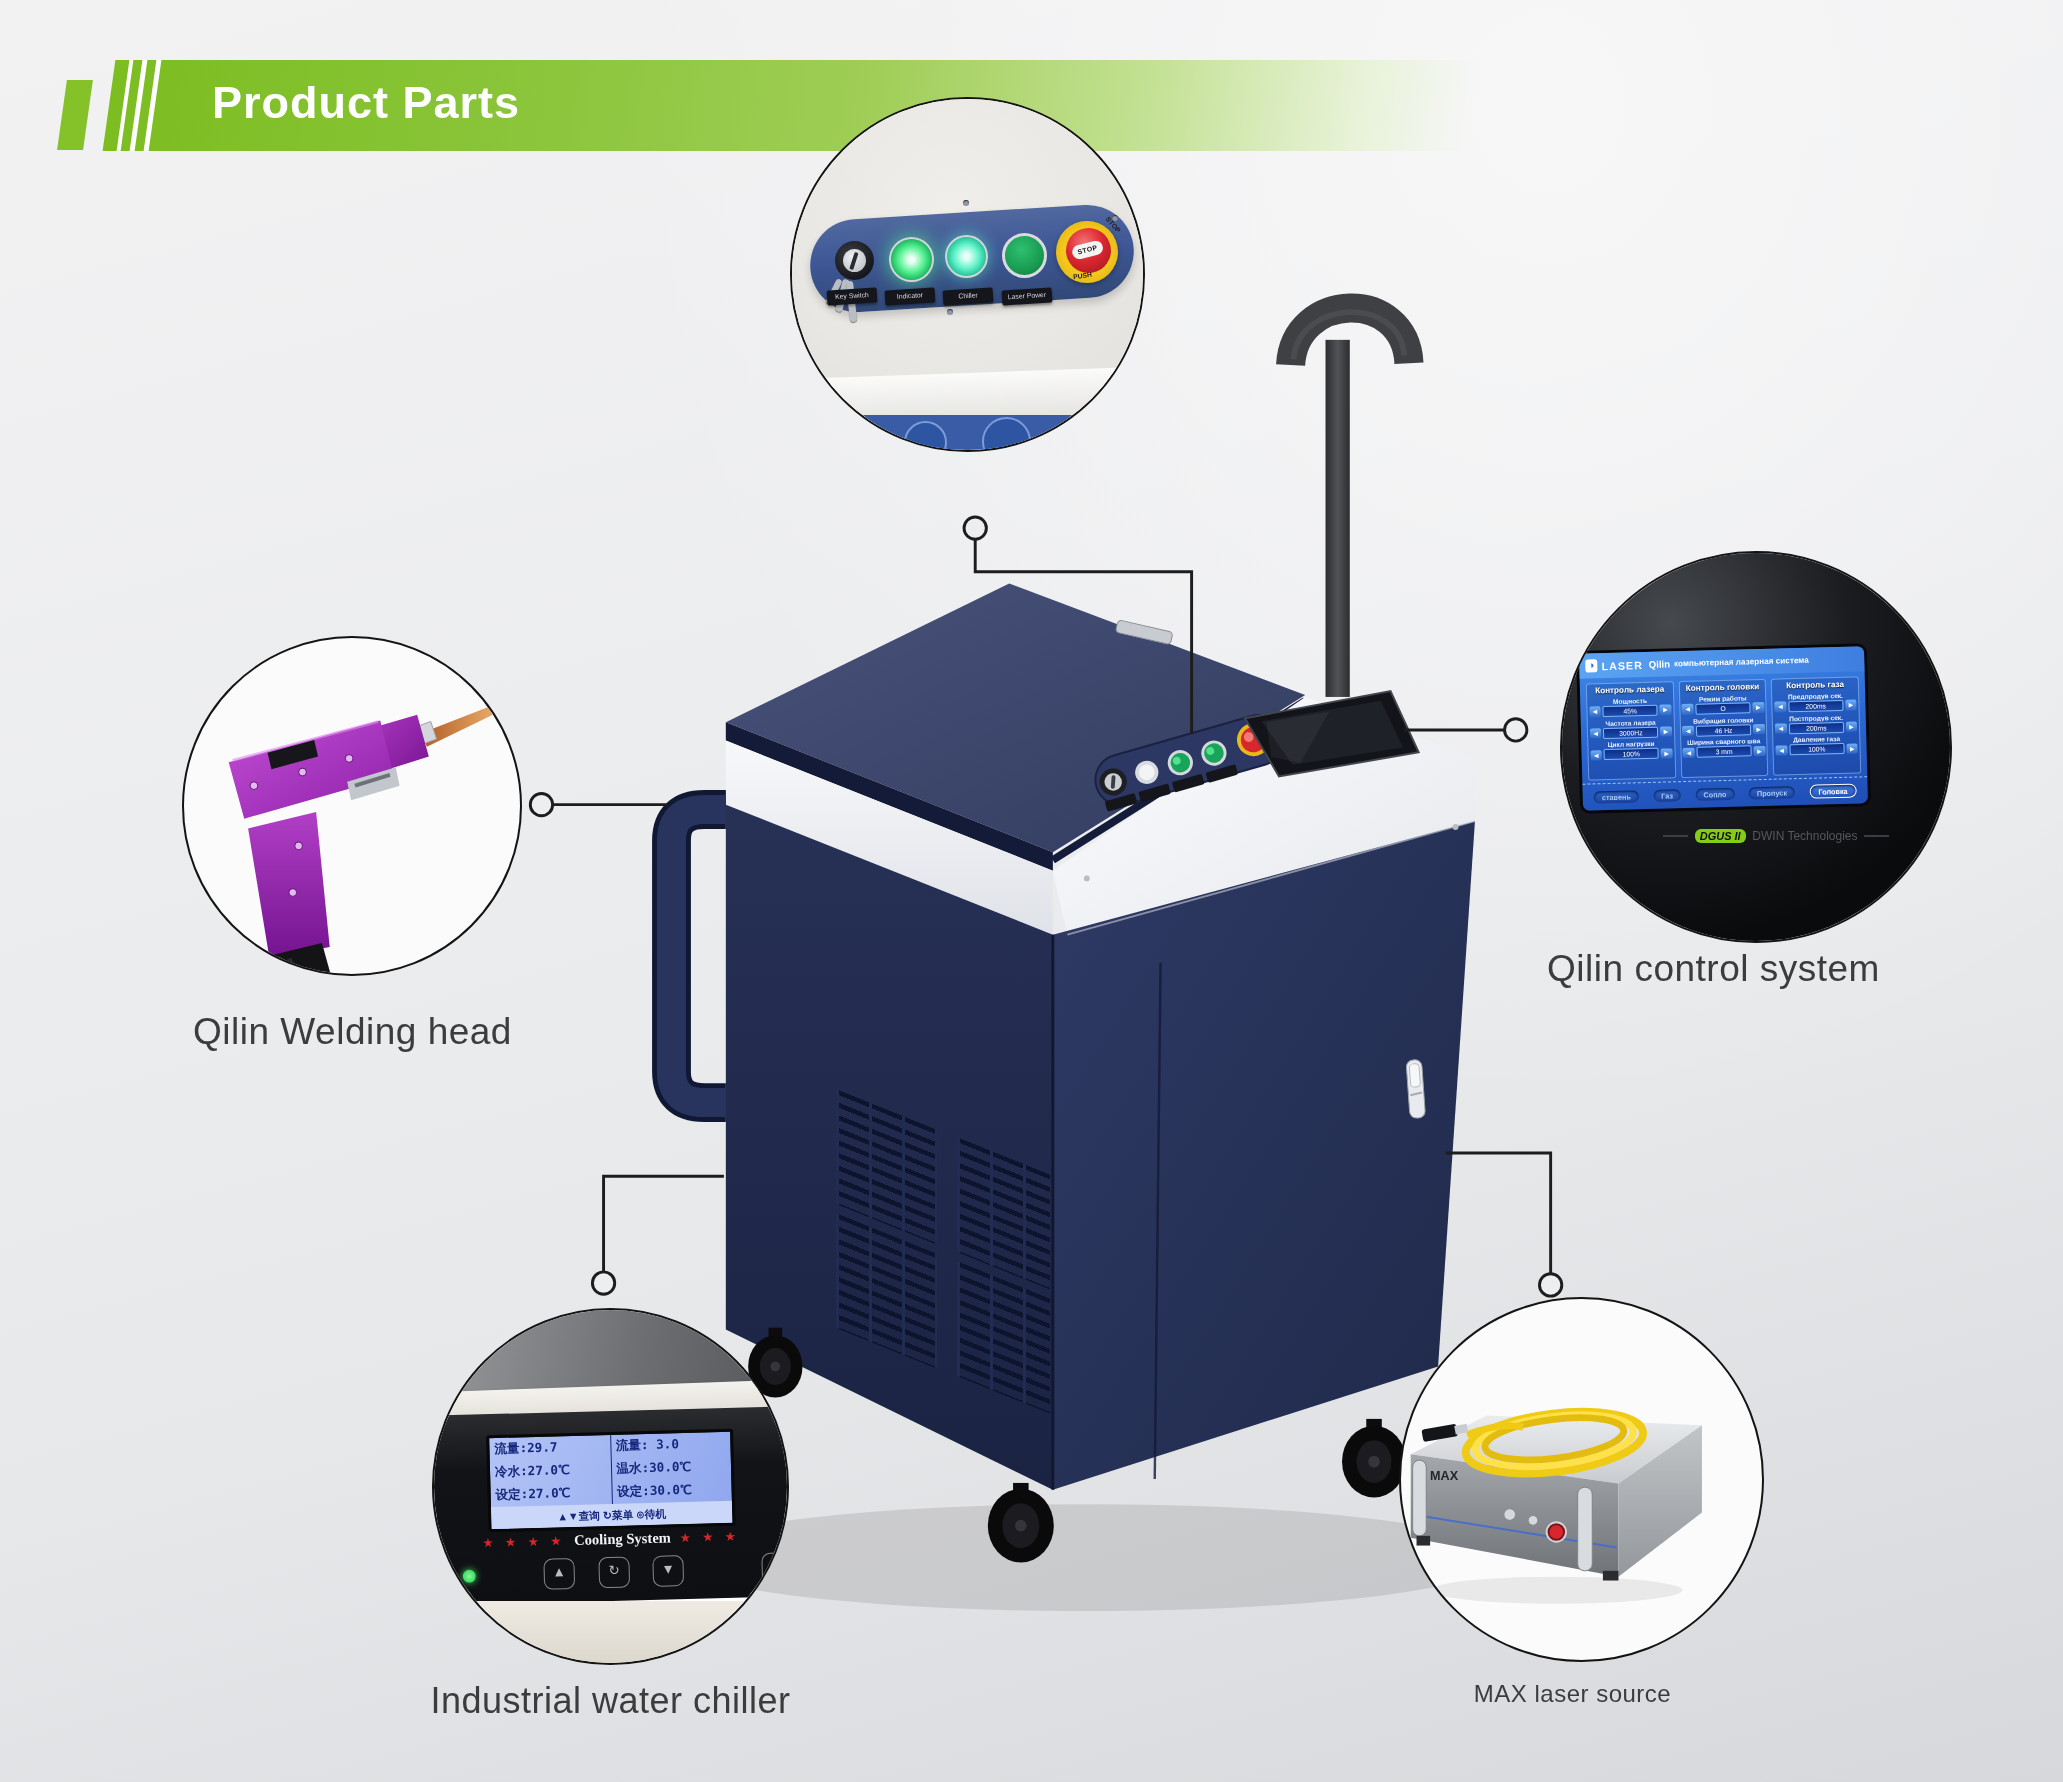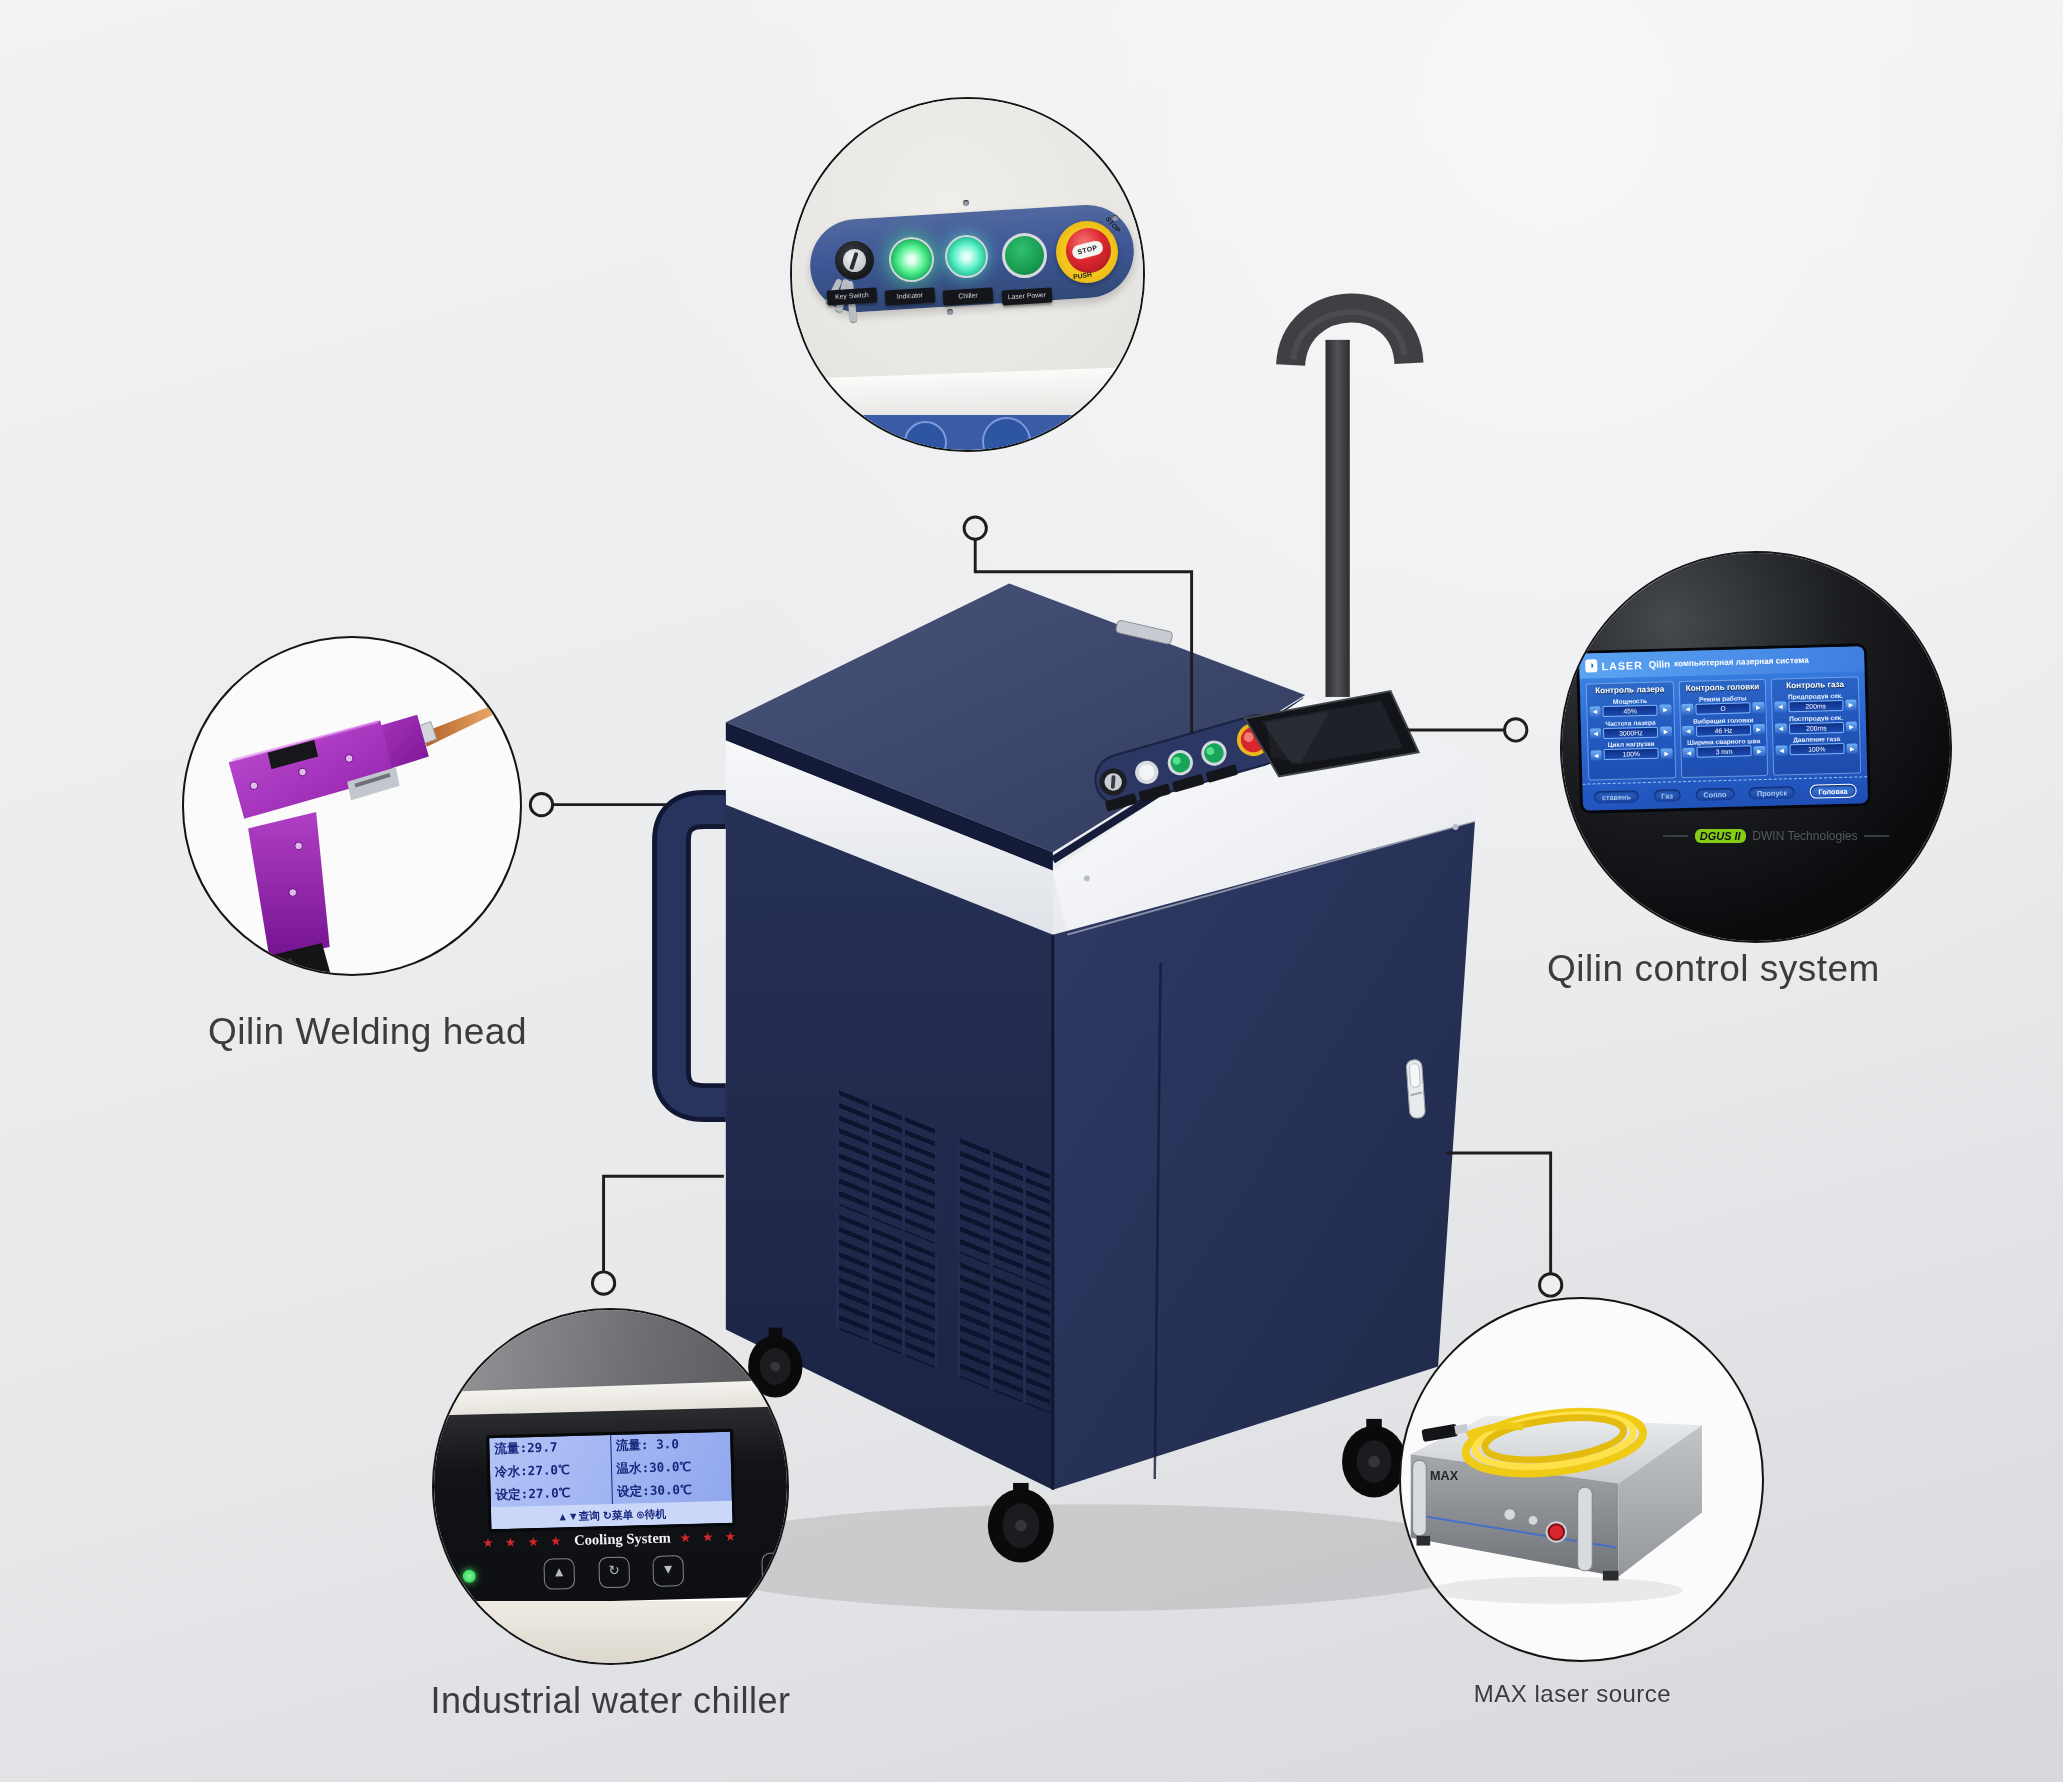--- a/index.html
+++ b/index.html
@@ -221,20 +221,29 @@
     </g>
     <g stroke="#1d1d1d" stroke-width="3" fill="#edeef0">
       <circle cx="1005" cy="544" r="11.5"></circle>
         <circle cx="1562" cy="752" r="11.5"></circle>
         <circle cx="558" cy="829" r="11.5"></circle>
       <circle cx="622" cy="1322" r="11.5"></circle>
         <circle cx="1598" cy="1324" r="11.5"></circle>
     </g>
   </svg>
 
+  <div class="hdr">
+    <div class="hdr-chip"></div>
+    <div class="hdr-bar">
+      <div class="hdr-stripe" style="left:13.6px;"></div>
+      <div class="hdr-stripe" style="left:27px;"></div>
+      <div class="hdr-stripe" style="left:41px;"></div>
+    </div>
+    <div class="hdr-title">Product Parts</div>
+  </div>
 
   <div class="circ" style="left:790px;top:97px;width:355px;height:355px;">
     <div class="es-wall"></div>
     <div class="es-ledge"></div>
     <div class="es-bluebottom">
       <div class="es-logo" style="left:124px;top:5.8px;width:39px;height:39px;"></div>
       <div class="es-logo" style="left:202px;top:1.9px;width:45px;height:45px;"></div>
     </div>
     <div class="es-bar"></div>
     <div class="es-screw" style="left:171px;top:101px;"></div>
@@ -475,18 +484,18 @@
       <circle cx="136" cy="228" r="5" fill="#d5d9dd" stroke="#85888d"></circle>
       <circle cx="160" cy="240" r="11" fill="#cfd3d7"></circle>
       <circle cx="160" cy="240" r="8" fill="#d8262e" stroke="#7e1418" stroke-width="2"></circle>
       <text x="30" y="186" font-size="13" font-weight="bold" fill="#24262b" font-family="Liberation Sans, sans-serif">MAX</text>
       <rect x="16" y="244" width="14" height="10" fill="#2a2c2f"></rect>
         <rect x="208" y="280" width="16" height="10" fill="#2a2c2f"></rect>
     </svg>
   </div>
 
   <div class="part-label" style="left:1546px;top:948px;width:335px;">Qilin control system</div>
-  <div class="part-label" style="left:178px;top:1011px;width:349px;text-align:right;">Qilin Welding head</div>
+  <div class="part-label" style="left:178px;top:1011px;width:349px;">Qilin Welding head</div>
   <div class="part-label" style="left:427px;top:1680px;width:367px;font-size:36px;">Industrial water chiller</div>
   <div class="part-label" style="left:1388px;top:1680px;width:369px;font-size:24px;">MAX laser source</div>
 
 </div>
 
 
 </body></html>

